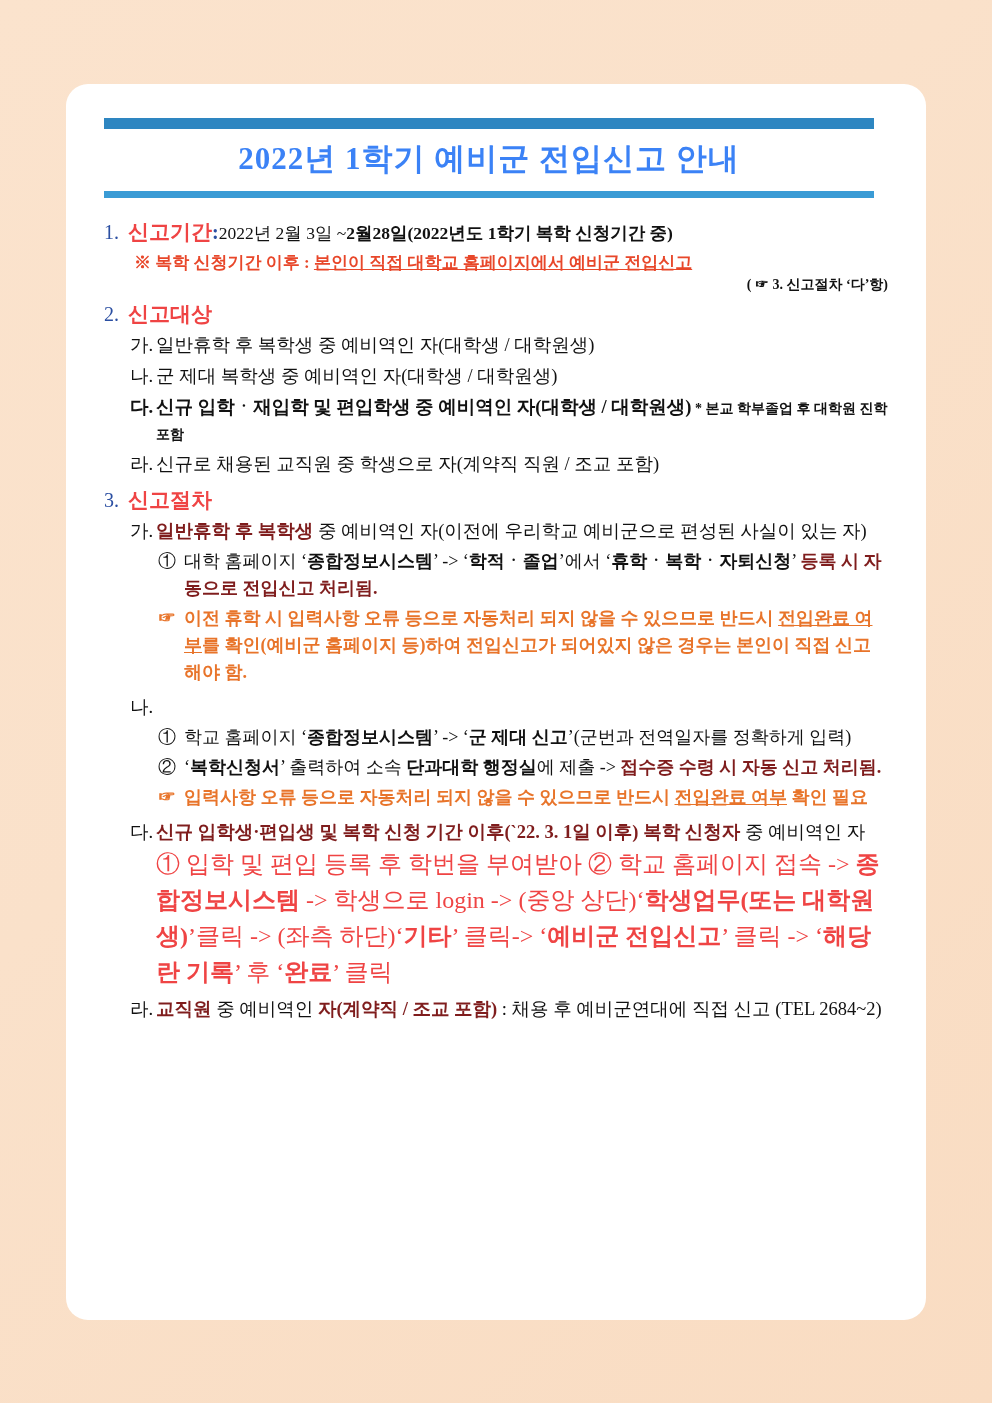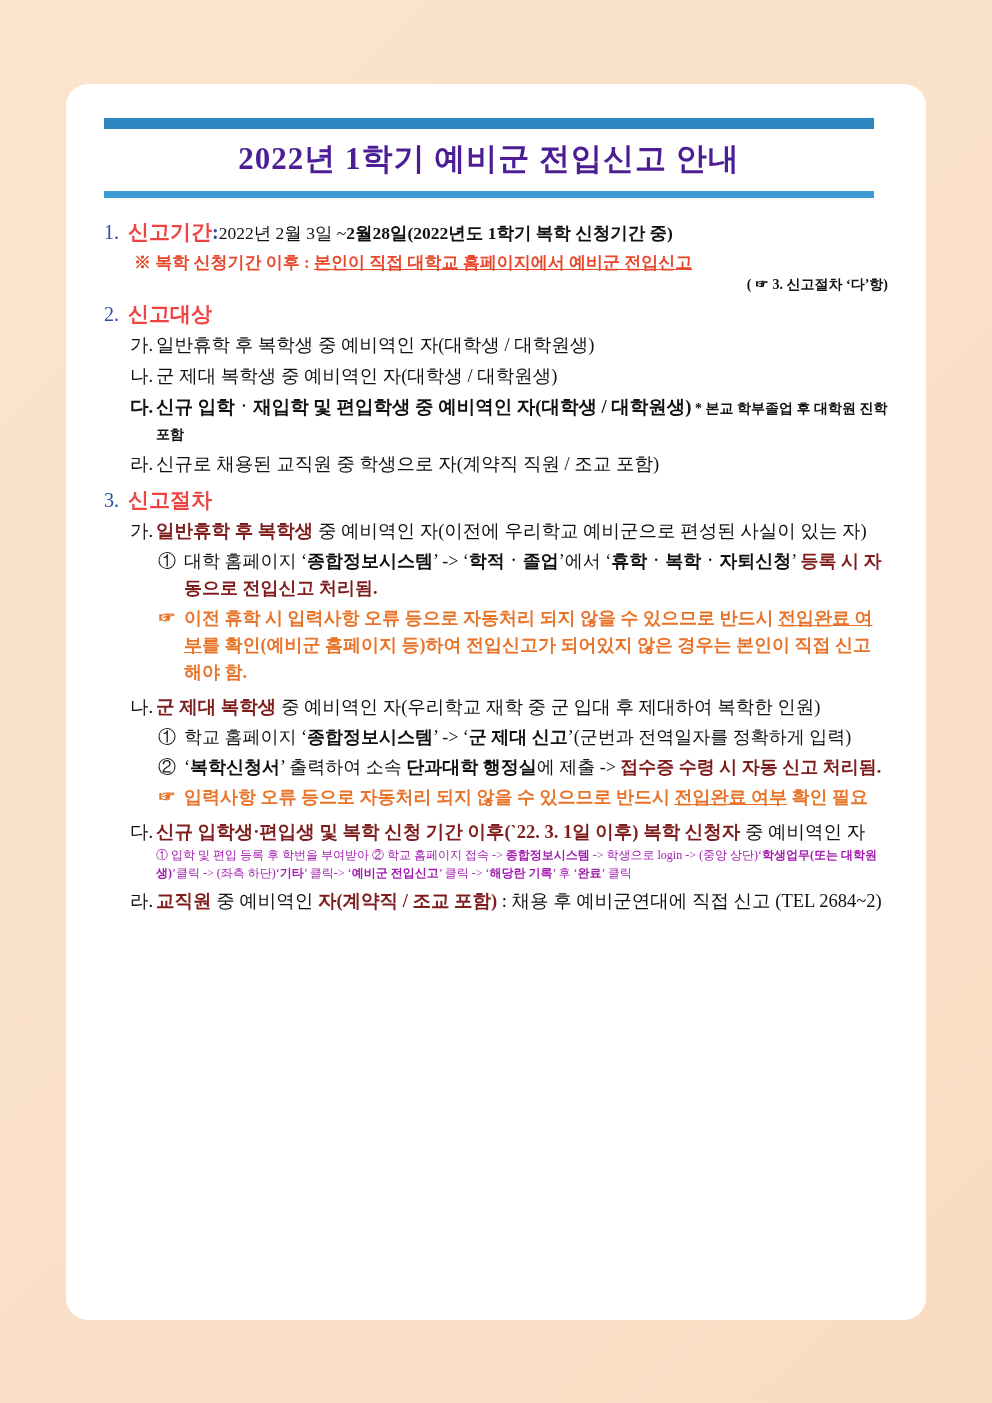--- a/index.html
+++ b/index.html
@@ -32,21 +32,21 @@
   }
   .title-bar-bottom {
     height: 7px;
     background: #3a9bd5;
     width: 770px;
     margin-top: 4px;
   }
   .doc-title {
     text-align: center;
     width: 770px;
-    color: #4c1d95;
+    color: #3b82f6;
     font-size: 31px;
     font-weight: bold;
     letter-spacing: 1px;
     padding: 9px 0 7px 0;
     font-family: "Liberation Serif", serif;
   }
   
   .content { margin-top: 20px; }
   .num-line {
     display: flex;
@@ -99,21 +99,21 @@
     font-size: 18px;
     color: #e8742a;
     margin: 3px 0 0 54px;
     line-height: 1.5;
     font-weight: bold;
   }
   .lvl2-orange .mk { flex: 0 0 26px; }
   .lvl2-orange u { text-decoration: underline; }
   .tiny-note { font-size: 14px; font-weight: bold; }
   u.ul { text-decoration: underline; }
-  .indent-cont2 { margin-left: 52px; font-size: 12px; color: #a21caf; line-height: 1.5; }
+  .indent-cont2 { margin-left: 52px; font-size: 24px; color: #ef4444; line-height: 1.5; }
   .blue-b { color: #7f1d1d; font-weight: bold; }
 </style>
 </head>
 <body>
 
 <div class="page">
   <div class="inner">
 
     <div>
       <div class="title-bar-top"></div>
@@ -175,21 +175,20 @@
           <span class="mk">①</span>
           <span><span>대학 홈페이지 ‘</span><span class="bold">종합정보시스템</span><span>’ -&gt; ‘</span><span class="bold">학적ㆍ졸업</span><span>’에서 ‘</span><span class="bold">휴학ㆍ복학ㆍ자퇴신청</span><span>’ </span><span class="blue-b">등록 시 자동으로 전입신고 처리됨.</span></span>
         </div>
         <div class="lvl2-orange">
           <span class="mk">☞</span>
           <span><span>이전 휴학 시 입력사항 오류 등으로 자동처리 되지 않을 수 있으므로 반드시 </span><u class="ul">전입완료 여부</u><span>를 확인(예비군 홈페이지 등)하여 전입신고가 되어있지 않은 경우는 본인이 직접 신고해야 함.</span></span>
         </div>
 
         <div class="lvl1" style="margin-top:8px;">
           <span class="mk">나.</span>
-          <span><span class="blue-b">군 제대 복학생</span><span> 중 예비역인 자(우리학교 재학 중 군 입대 후 제대하여 복학한 인원)</span></span>
         </div>
         <div class="lvl2">
           <span class="mk">①</span>
           <span><span>학교 홈페이지 ‘</span><span class="bold">종합정보시스템</span><span>’ -&gt; ‘</span><span class="bold">군 제대 신고</span><span>’(군번과 전역일자를 정확하게 입력)</span></span>
         </div>
         <div class="lvl2">
           <span class="mk">②</span>
           <span><span>‘</span><span class="bold">복학신청서</span><span>’ 출력하여 소속 </span><span class="bold">단과대학 행정실</span><span>에 제출 -&gt; </span><span class="blue-b">접수증 수령 시 자동 신고 처리됨.</span></span>
         </div>
         <div class="lvl2-orange">

